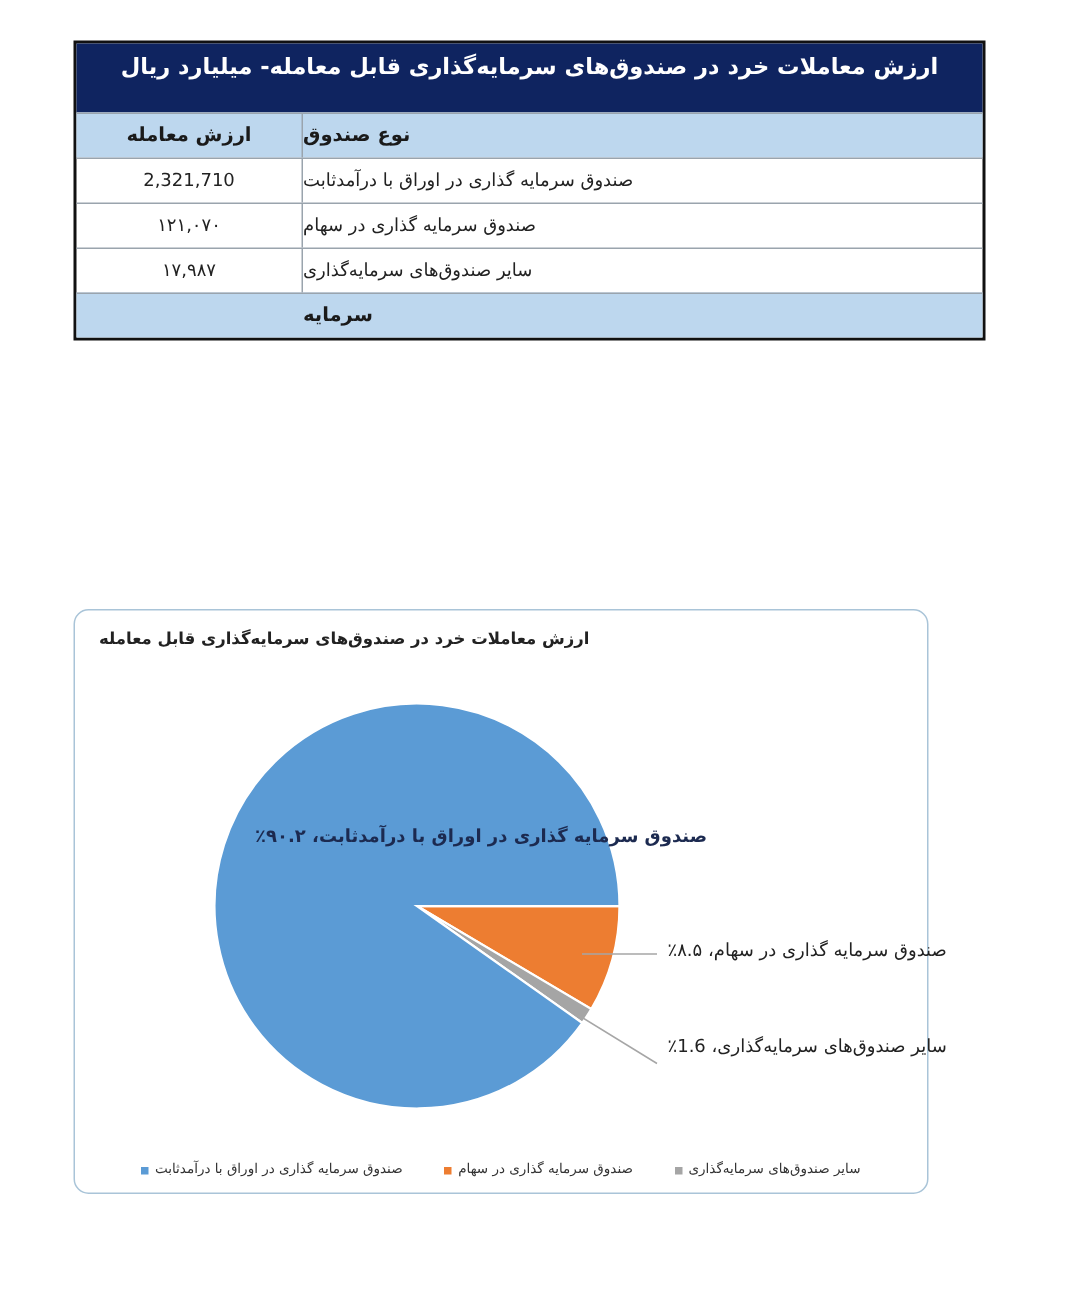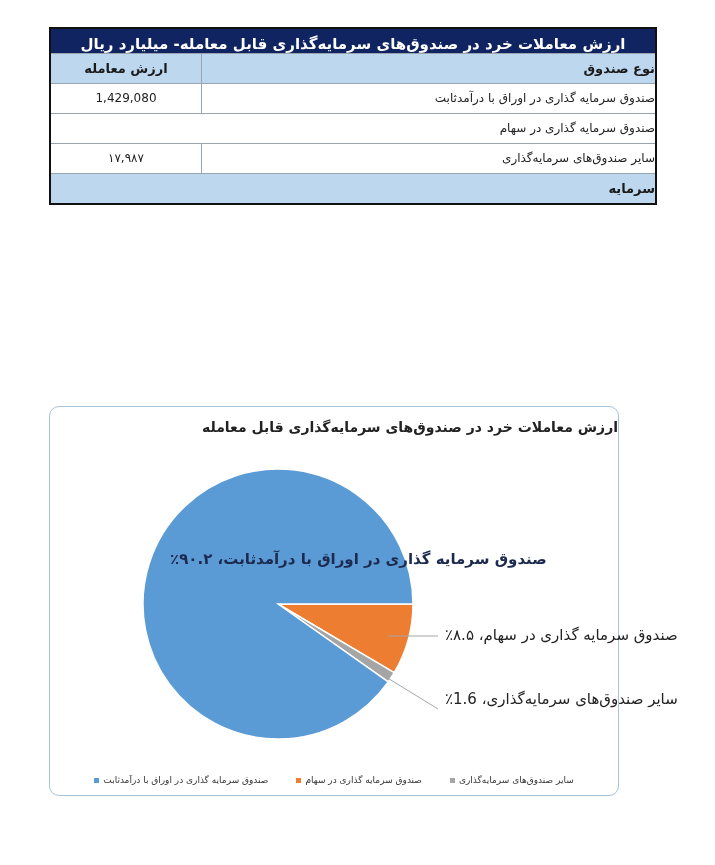--- a/index.html
+++ b/index.html
@@ -1,46 +1,47 @@
 <!DOCTYPE html>
 <html><head>
 <meta charset="utf-8">
 <style>
   html, body { margin:0; padding:0; background:#ffffff; }
   body { width:715px; height:865px; position:relative; font-family:"DejaVu Sans", sans-serif; overflow:hidden; }
   .tbl { position:absolute; left:49px; top:27px; width:604px; border:2px solid #111; border-collapse:collapse; direction:rtl; }
-  .tbl .title { background:#0f2460; color:#ffffff; font-weight:bold; font-size:15px; text-align:center; height:24px; line-height:30px; }
+  .tbl .title { background:#0f2460; color:#ffffff; font-weight:bold; font-size:15px; text-align:center; height:46px; line-height:30px; }
   .tbl .row { display:flex; flex-direction:row; height:29px; line-height:29px; font-size:12px; color:#222; border-top:1px solid #9aa4ad; }
   .tbl .row.head, .tbl .row.total { background:#bdd7ee; font-weight:bold; font-size:13px; color:#1a1a1a; }
-  .tbl .c-type { width:453px; text-align:right; }
+  .tbl .c-type { width:453px; text-align:left; }
   .tbl .c-val { flex:1; text-align:center; border-right:1px solid #9aa4ad; direction:ltr; }
   .chart { position:absolute; left:49px; top:406px; width:568px; height:388px; border:1.5px solid #a9c4d8; border-radius:10px; background:#fff; }
-  .chart-title { position:absolute; top:12px; left:16px; right:0; text-align:right; font-size:14px; font-weight:bold; color:#222; direction:rtl; }
+  .chart-title { position:absolute; top:12px; left:16px; right:0; text-align:left; font-size:11px; font-weight:bold; color:#222; direction:rtl; }
   .pie { position:absolute; left:0; top:0; }
-  .lbl { position:absolute; font-size:15px; color:#222; direction:rtl; white-space:nowrap; }
+  .lbl { position:absolute; font-size:12px; color:#222; direction:rtl; white-space:nowrap; }
   .lbl.inside { color:#1c2a50; font-weight:bold; }
   .legend { position:absolute; bottom:10px; left:0; right:0; display:flex; justify-content:center; gap:28px; direction:rtl; font-size:9px; color:#333; }
   .legend-item { display:flex; align-items:center; gap:4px; }
   .swatch { width:5px; height:5px; display:inline-block; }
 </style>
 </head>
 <body>
 
 <div class="tbl">
   <div class="title">ارزش معاملات خرد در صندوق‌های سرمایه‌گذاری قابل معامله- میلیارد ریال</div>
   <div class="row head">
     <div class="c-type">نوع صندوق</div>
     <div class="c-val">ارزش معامله</div>
   </div>
   <div class="row">
     <div class="c-type">صندوق سرمایه گذاری در اوراق با درآمدثابت</div>
-    <div class="c-val">1,429,080</div>
+    <div class="c-val">2,321,710</div>
   </div>
   <div class="row">
     <div class="c-type">صندوق سرمایه گذاری در سهام</div>
+    <div class="c-val">۱۲۱,۰۷۰</div>
   </div>
   <div class="row">
     <div class="c-type">سایر صندوق‌های سرمایه‌گذاری</div>
     <div class="c-val">۱۷,۹۸۷</div>
   </div>
   <div class="row total">
     <div class="c-type">سرمایه</div>
   </div>
 </div>
 

